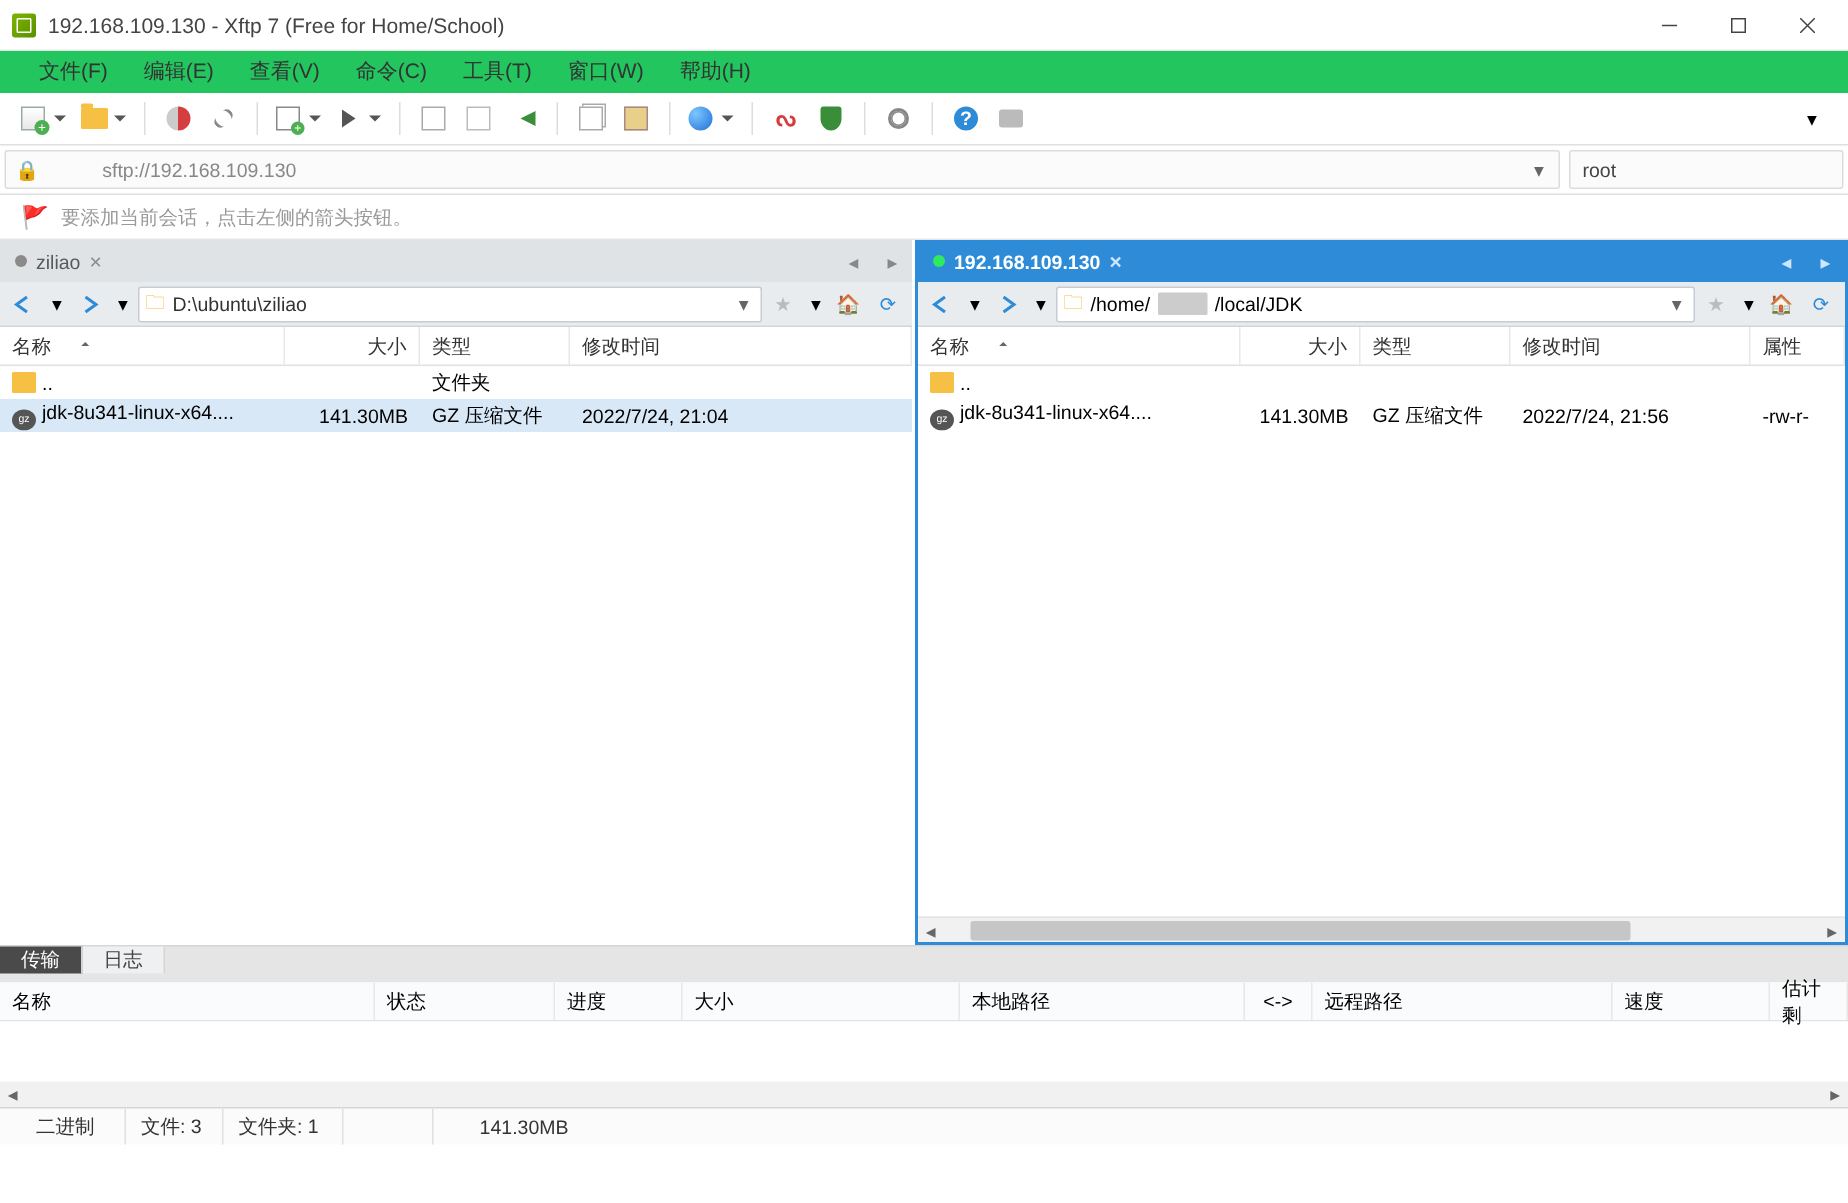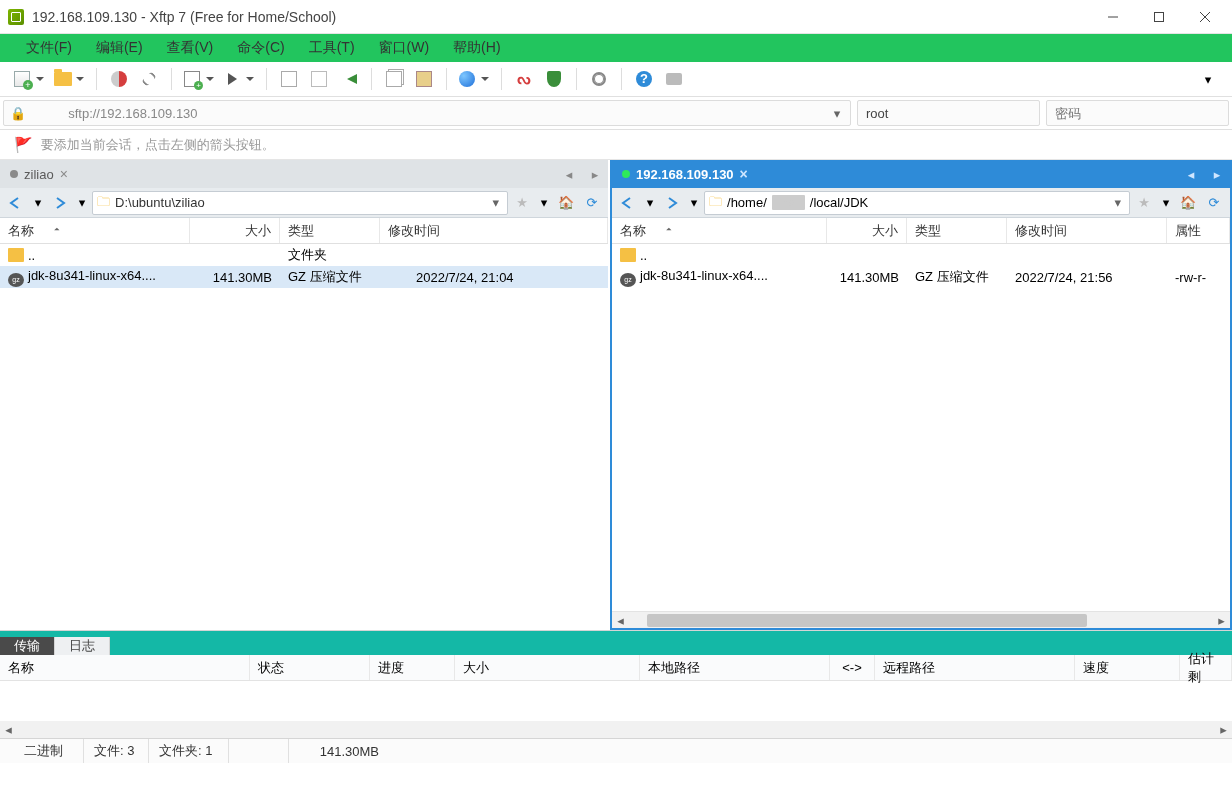--- a/index.html
+++ b/index.html
@@ -105,21 +105,21 @@
   .fcell .fi{display:inline-block;width:16px;height:14px;margin-right:4px;vertical-align:-2px;}
   .fi.folder{background:#f5c044;border-radius:1px;position:relative;}
   .fi.folder::before{content:"";position:absolute;top:-2px;left:0;width:7px;height:2px;background:#f5c044;border-radius:1px 1px 0 0;}
   .fi.gz{background:#555;border-radius:50%;color:#fff;font-size:7px;text-align:center;line-height:14px;}
 
   .hscroll{height:17px;background:#f1f1f1;border-top:1px solid #e3e3e3;position:relative;display:flex;align-items:center;}
   .hscroll .thumb{height:13px;background:#c6c6c6;border-radius:2px;margin:0 18px;}
   .hscroll .arr{width:17px;text-align:center;color:#666;}
 
   
-  .out-tabs{height:25px;display:flex;align-items:flex-end;border-top:1px solid #d5d5d5;background:#14b8a6;}
+  .out-tabs{height:25px;display:flex;align-items:flex-start;border-top:1px solid #d5d5d5;background:#e5e5e5;}
   .out-tab{padding:0 14px;display:flex;align-items:center;color:#444;cursor:pointer;background:#eef0f2;border-right:1px solid #d5d5d5;}
   .out-tab.active{background:#4a4a4a;color:#fff;}
   .out-cols{height:26px;display:flex;align-items:center;border-bottom:1px solid #e3e3e3;background:#fafbfc;}
   .out-cols .ocol{padding:0 8px;border-right:1px solid #e8e8e8;height:100%;display:flex;align-items:center;}
   .out-body{height:40px;background:#fff;}
   .out-hscroll{height:17px;background:#f1f1f1;display:flex;align-items:center;}
   .out-hscroll .arr{width:17px;text-align:center;color:#666;}
 
   
   .status{height:25px;border-top:1px solid #d5d5d5;display:flex;align-items:center;background:#fbfbfb;padding:0 4px;}
@@ -227,23 +227,20 @@
 
 <div class="addr-row">
   <div class="addr-box">
     <span class="lock">🔒</span>
     <input class="url" value="sftp://192.168.109.130" style="">
     <span class="addr-dd">▾</span>
   </div>
   <div class="cred">
     <input value="root" style="">
   </div>
-  <div class="cred">
-    <input type="password" placeholder="密码" style="">
-  </div>
 </div>
 
 <div class="hint-row">
   <span class="flag">🚩</span>
   <span>要添加当前会话，点击左侧的箭头按钮。</span>
 </div>
 
 <div class="dual">
 
   <div class="pane left">
@@ -290,21 +287,21 @@
         <div class="frow">
           <div class="fcell" style="width: 190px;"><span class="fi folder"></span>..</div>
           <div class="fcell" style="width: 90px; text-align: right;"></div>
           <div class="fcell" style="width: 100px;">文件夹</div>
           <div class="fcell" style="flex: 1 1 0%;"></div>
         </div>
         <div class="frow sel">
           <div class="fcell" style="width: 190px;"><span class="fi gz">gz</span>jdk-8u341-linux-x64....</div>
           <div class="fcell" style="width: 90px; text-align: right;">141.30MB</div>
           <div class="fcell" style="width: 100px;">GZ 压缩文件</div>
-          <div class="fcell" style="flex: 1 1 0%; margin-left: 28px;">2022/7/24, 21:04</div>
+          <div class="fcell" style="flex: 1 1 0%;">2022/7/24, 21:04</div>
         </div>
       </div>
   </div>
 
   <div class="pane right">
     <div class="pane-tabs active">
       <div class="pane-tab">
         <span class="dot"></span>
         <span>192.168.109.130</span>
         <span class="close">×</span>

